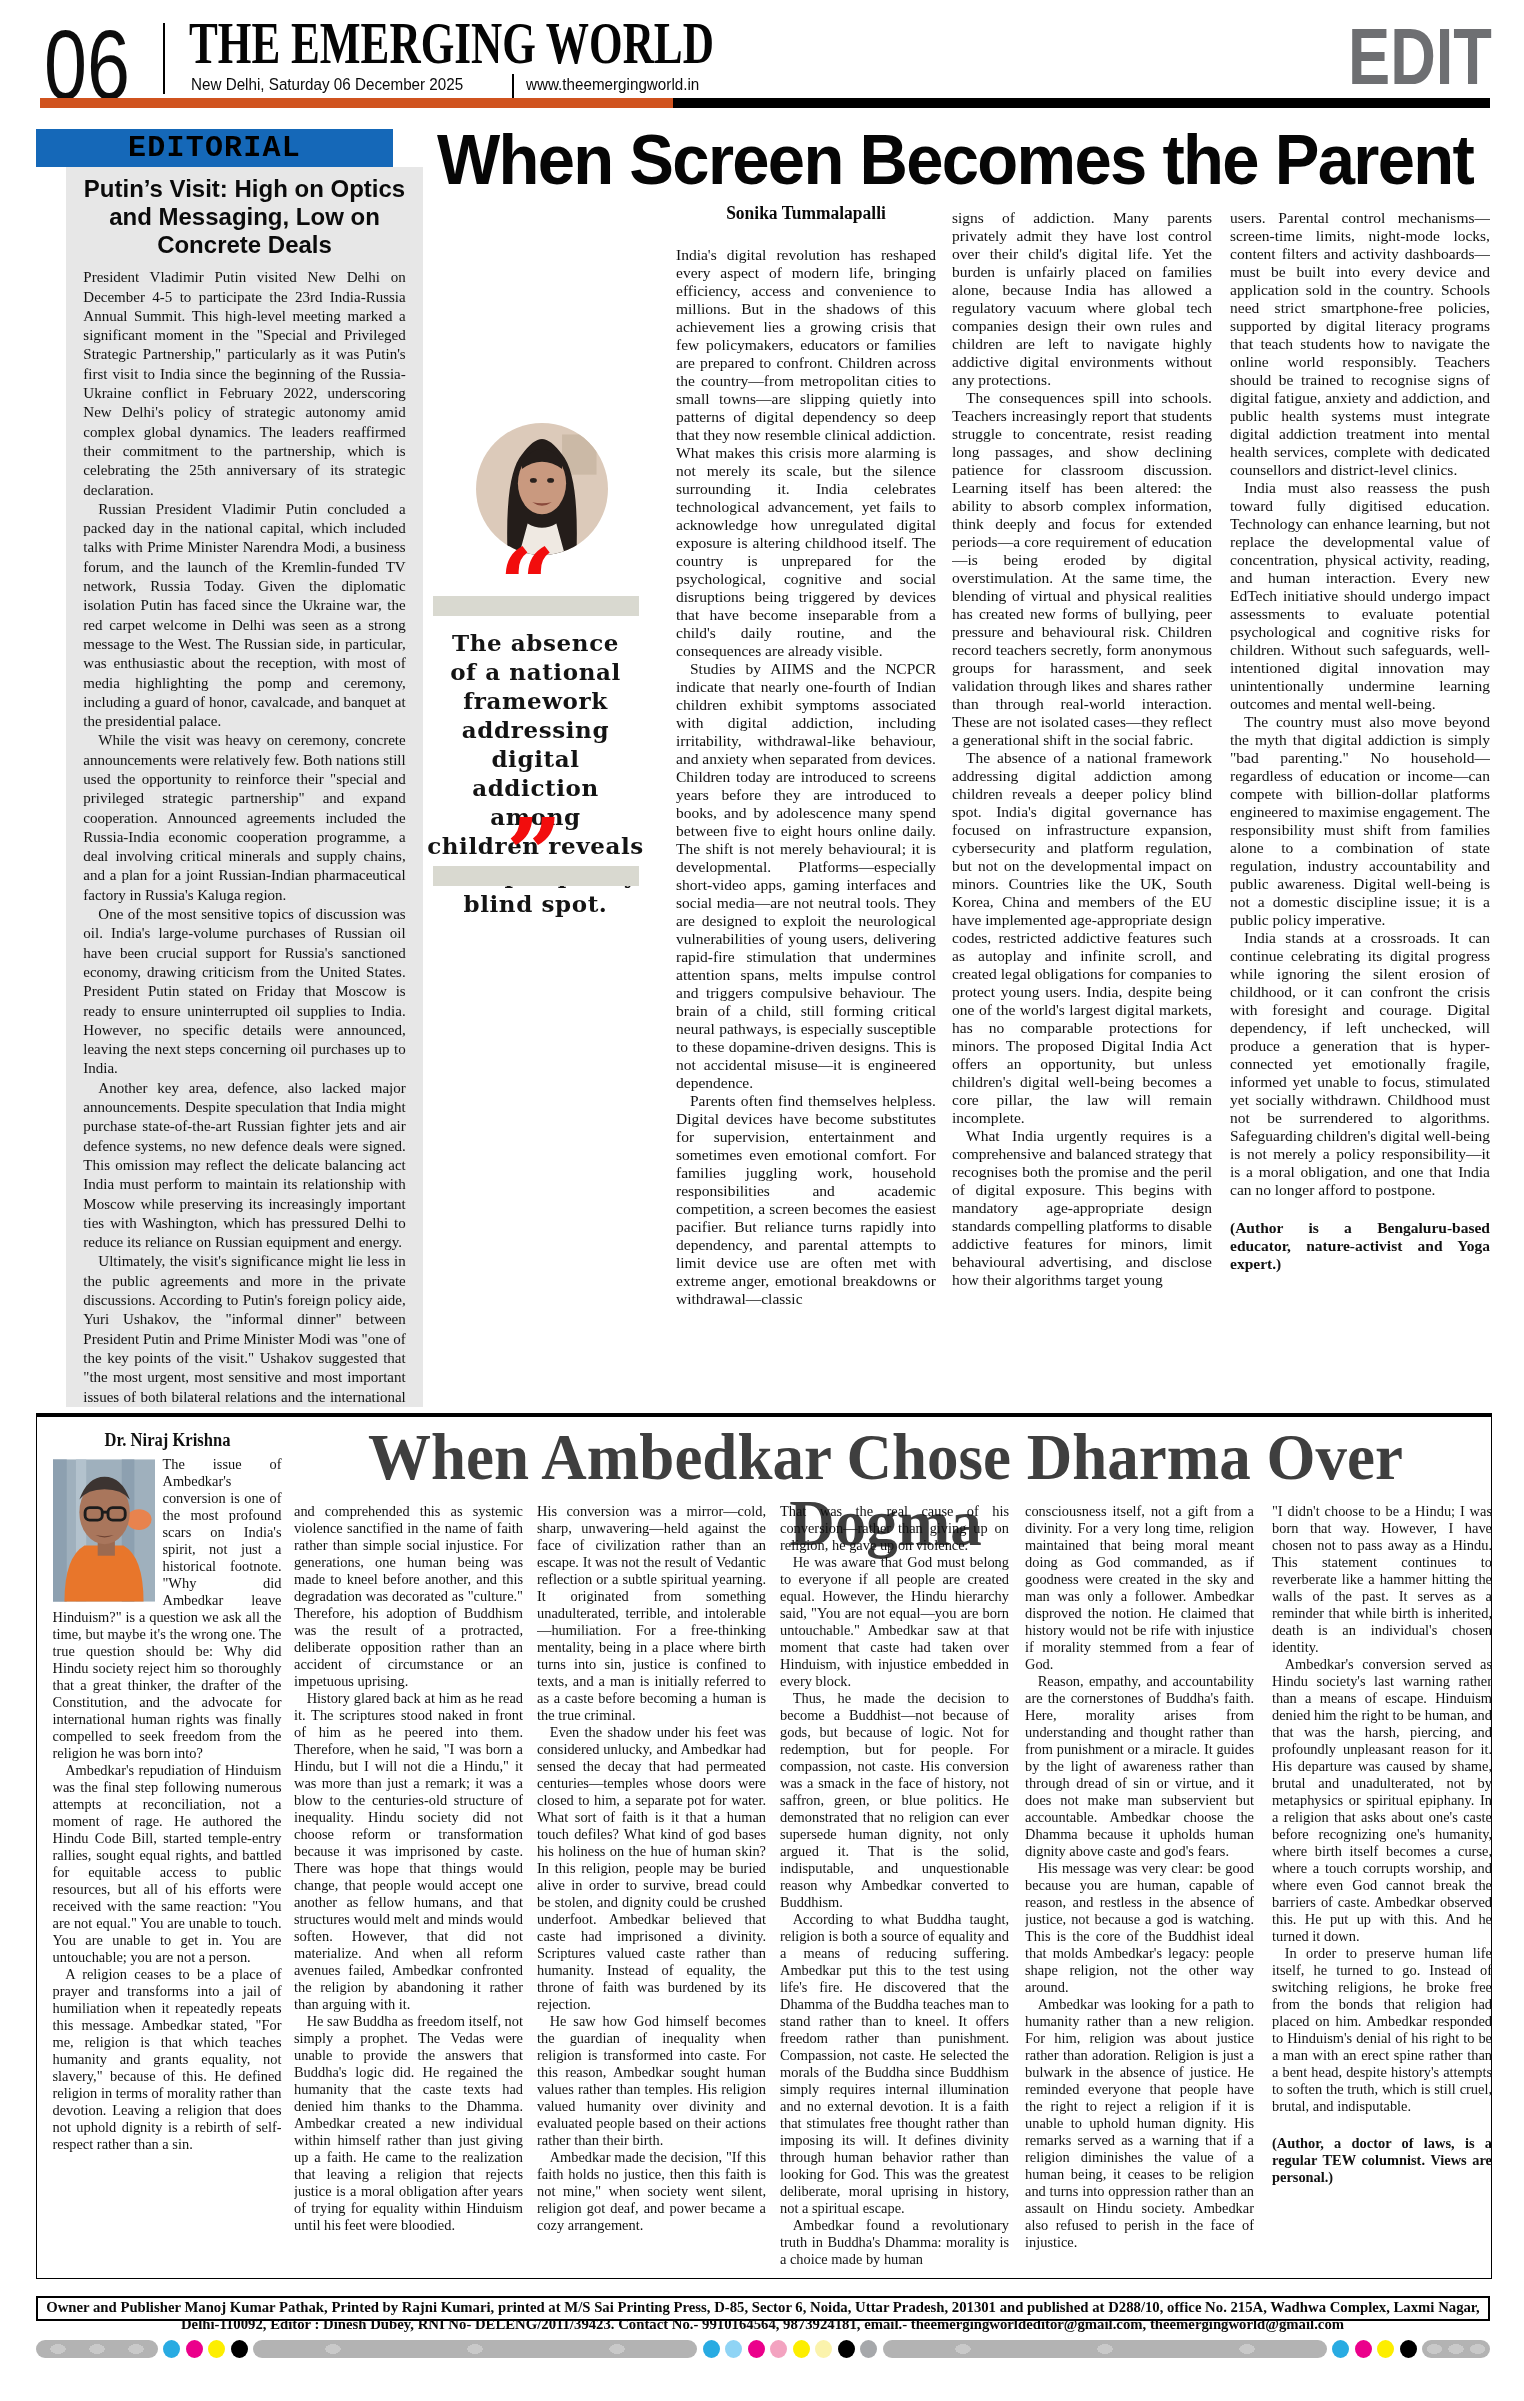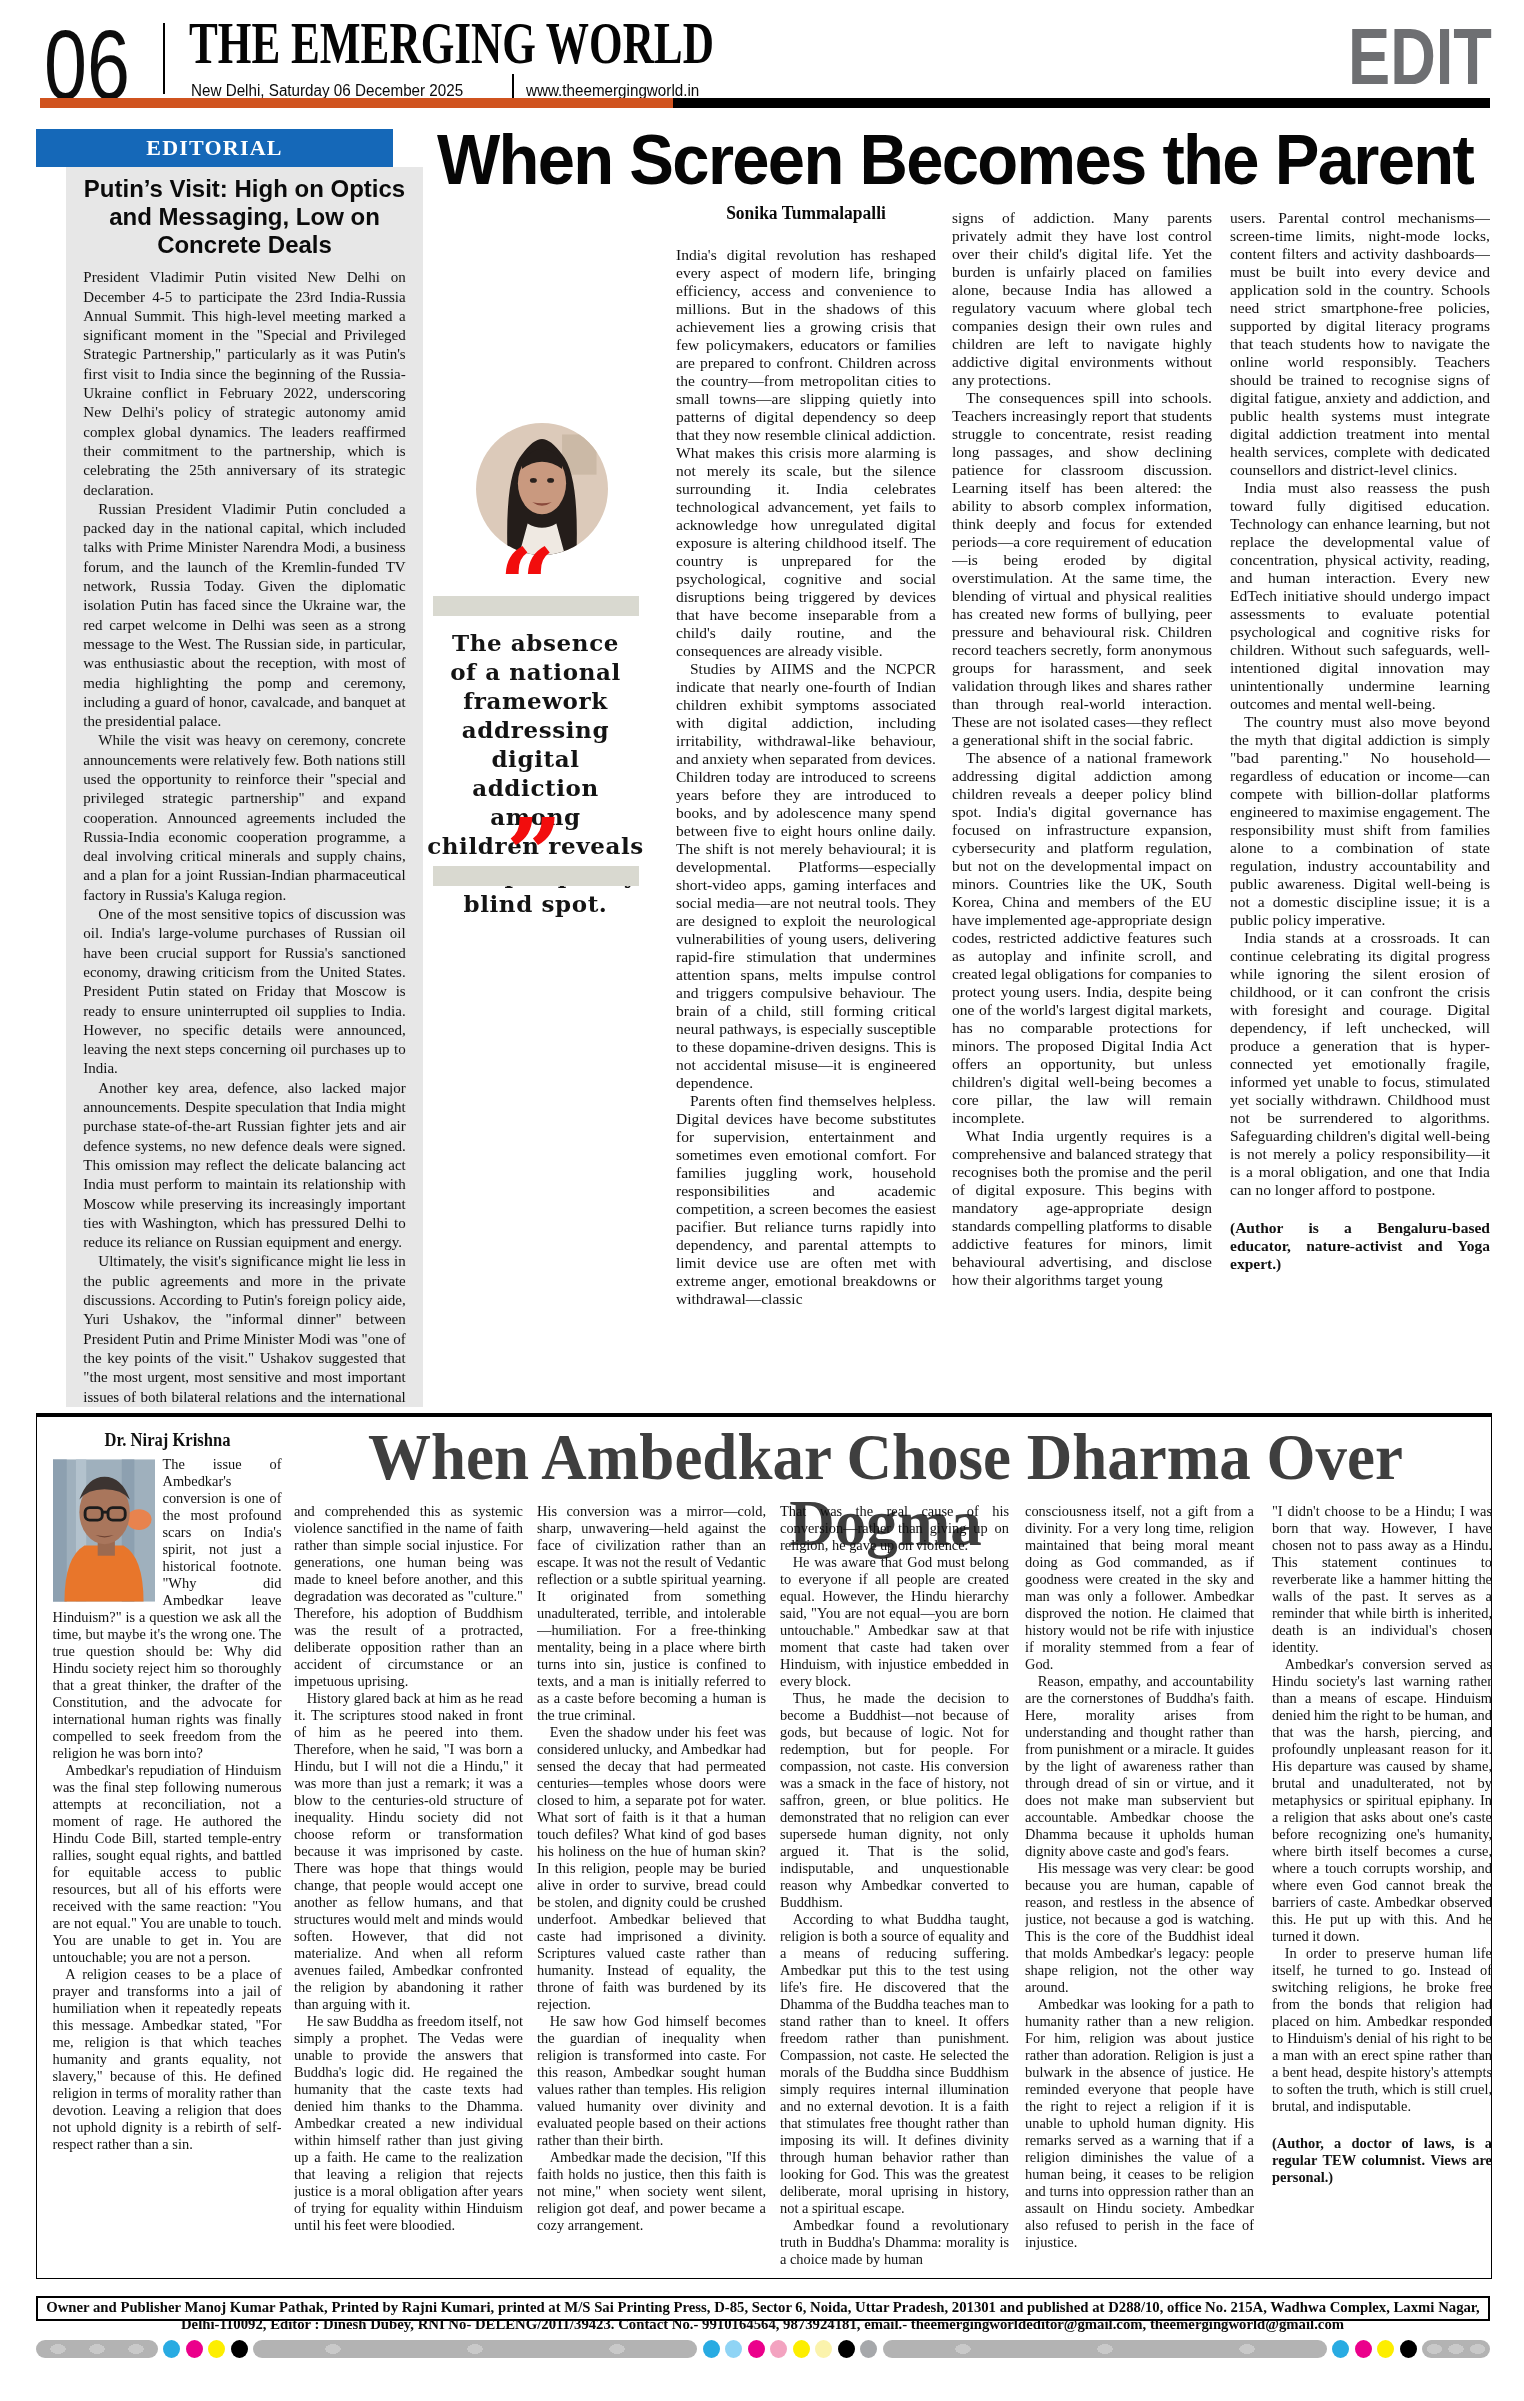--- a/index.html
+++ b/index.html
@@ -5,33 +5,33 @@
   html,body{margin:0;padding:0;background:#ffffff;}
   .page{position:relative;width:1525px;height:2401px;background:#ffffff;overflow:hidden;
         font-family:"Liberation Serif",serif;color:#111;}
 
   
   .page-num{position:absolute;left:44px;top:15px;font-family:"Liberation Sans",sans-serif;
             font-size:99px;line-height:1;transform:scaleX(.78);transform-origin:left top;color:#0d0d0d;}
   .head-rule{position:absolute;left:163px;top:23px;width:2.3px;height:71px;background:#000;}
   .masthead{position:absolute;left:189px;top:11.5px;font-family:"Liberation Serif",serif;font-weight:bold;
             font-size:60px;line-height:1.05;white-space:nowrap;transform:scaleX(.72);transform-origin:left top;color:#050505;}
-  .dateline{position:absolute;left:191px;top:74px;display:flex;align-items:flex-end;gap:11.5px;
+  .dateline{position:absolute;left:191px;top:74px;display:flex;align-items:flex-start;gap:11.5px;
             font-family:"Liberation Sans",sans-serif;font-size:17.3px;color:#0a0a0a;}
   .dateline .txt{transform:scaleX(.88);transform-origin:left center;white-space:nowrap;}
   .date-div{width:2.3px;height:26.5px;background:#000;}
   .edit-tag{position:absolute;right:33px;top:17.3px;font-family:"Liberation Sans",sans-serif;font-weight:bold;
             font-size:79px;line-height:1;color:#6e6f72;transform:scaleX(.8);transform-origin:right top;}
   .top-bar{position:absolute;left:40px;top:98px;width:1450px;height:9.8px;
            background:linear-gradient(90deg,#d0531f 0,#d0531f 633px,#000 633px);}
 
   
   .edi-banner{position:absolute;left:36px;top:129px;width:357px;height:38px;background:#1568b8;
               display:flex;align-items:center;justify-content:center;}
-  .edi-banner span{color:#ffffff;font-family:Liberation Serif, serif;font-weight:bold;font-size:22px;letter-spacing:1.2px;}
+  .edi-banner span{color:#000000;font-family:Liberation Mono, monospace;font-weight:bold;font-size:30px;letter-spacing:1.2px;}
   .edi-box{position:absolute;left:36px;top:167px;width:357px;height:1240px;background:#e7e7e7;
            box-sizing:border-box;padding:5.8px 17.3px;overflow:hidden;margin-left:30px;}
   .edi-head{font-family:"Liberation Sans",sans-serif;font-weight:bold;font-size:24px;line-height:28px;
             text-align:center;margin:2.3px 0 9.2px;color:#0b0b0b;}
   .edi-body p{margin:0;font-size:15px;line-height:19.3px;text-align:justify;text-indent:15px;}
   .edi-body p:first-child{text-indent:0;}
 
   
   .main-headline{position:absolute;left:394px;top:125px;width:1122px;text-align:center;
                  font-family:"Liberation Sans",sans-serif;font-weight:bold;font-size:67px;line-height:1.02;

